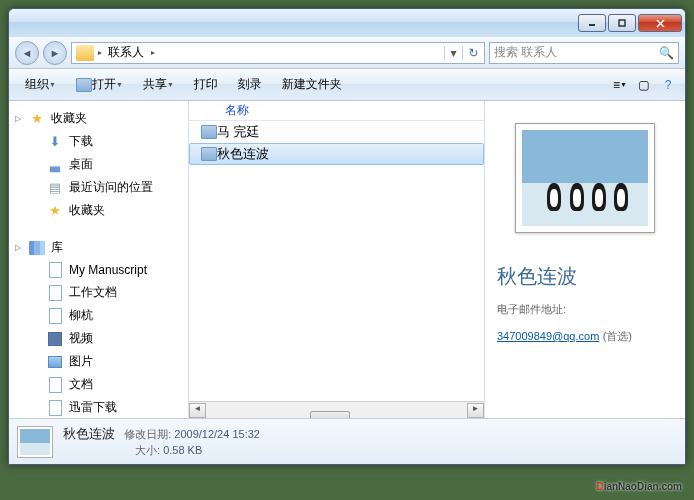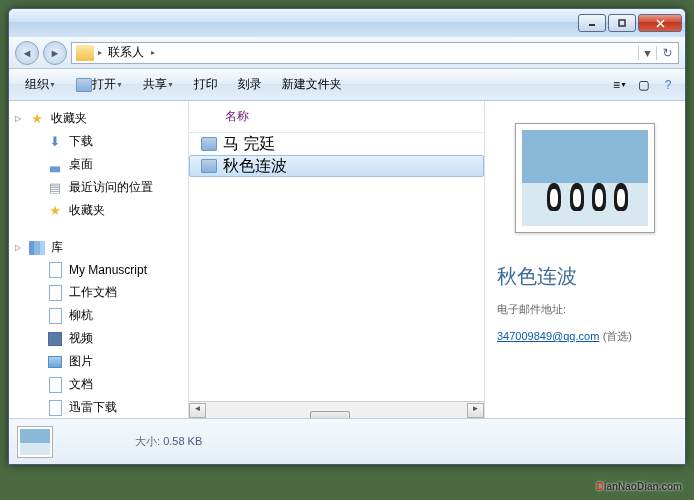--- a/index.html
+++ b/index.html
@@ -33,22 +33,22 @@
     .nicon { width: 16px; height: 16px; display: inline-flex; align-items: center; justify-content: center; font-size: 13px; flex-shrink: 0; }
     .star { color: #f2b830; }
     .dl { color: #5a8ac8; }
     .desk { color: #6a9ad8; }
     .recent { color: #8a9aaa; }
     .libicon { width: 16px; height: 14px; background: linear-gradient(90deg,#6a9ad8 33%,#8ab8e8 33% 66%,#aad0f2 66%); border-radius: 1px; }
     .docicon { width: 13px; height: 16px; background: #fff; border: 1px solid #8ab0d8; position: relative; }
     .vidicon { width: 14px; height: 14px; background: #5a7aa8; border: 1px solid #4a6a98; }
     .picicon { width: 14px; height: 12px; background: linear-gradient(#a8d0f0,#6aa8d8); border: 1px solid #5a8ac8; }
     .filelist { flex: 1; display: flex; flex-direction: column; border-right: 1px solid #d8e0e8; overflow: hidden; }
-    .colhead { height: 32px; border-bottom: 1px solid #e0e6ec; display: flex; align-items: center; padding: 0 36px; font-size: 12px; color: #701a75; }
-    .filerow { height: 22px; display: flex; align-items: center; padding: 0 12px; gap: 6px; font-size: 16px; cursor: default; }
+    .colhead { height: 20px; border-bottom: 1px solid #e0e6ec; display: flex; align-items: center; padding: 0 36px; font-size: 12px; color: #1d4ed8; }
+    .filerow { height: 22px; display: flex; align-items: center; padding: 0 12px; font-size: 13px; cursor: default; }
     .filerow.sel { background: linear-gradient(#e4f0fc,#c8e0f8); border: 1px solid #9ac0e8; border-radius: 2px; padding: 0 11px; }
     .contacticon { width: 16px; height: 14px; background: linear-gradient(#b8d0e8,#8ab0d8); border: 1px solid #6a9ac8; border-radius: 1px; }
     .filespace { flex: 1; }
     .hscroll { height: 17px; background: #f0f0f0; border-top: 1px solid #d0d0d0; display: flex; align-items: center; }
     .scrbtn { width: 17px; height: 15px; background: linear-gradient(#f8f8f8,#e0e0e0); border: 1px solid #b0b0b0; font-size: 8px; text-align: center; color: #555; }
     .scrtrack { flex: 1; position: relative; }
     .scrthumb { position: absolute; left: 40%; width: 40px; height: 13px; top: 1px; background: linear-gradient(#f0f0f0,#d0d0d0); border: 1px solid #a0a0a0; border-radius: 2px; }
     .preview { width: 200px; padding: 12px; display: flex; flex-direction: column; align-items: center; font-size: 12px; }
     .pv-thumb { width: 140px; height: 110px; background: #fff; border: 1px solid #a0a0a0; padding: 6px; box-shadow: 0 1px 3px rgba(0,0,0,0.2); margin-top: 10px; }
     .pv-img { width: 100%; height: 100%; background: linear-gradient(#8ab8d8 55%, #d8e8f0 55%); position: relative; overflow: hidden; }
@@ -97,20 +97,24 @@
     <div class="navarrow">►</div>
     <div class="addrbar">
       <span class="addr-folder"></span>
       <span style="font-size:8px;color:#555;">▸</span>
       <span class="addr-seg">联系人</span>
       <span style="font-size:8px;color:#555;">▸</span>
       <span style="flex:1"></span>
       <span class="addr-drop">▾</span>
       <span class="addr-refresh">↻</span>
     </div>
+    <div class="searchbox">
+      <span>搜索 联系人</span>
+      <span class="sicon">🔍</span>
+    </div>
   </div>
 
   <div class="toolbar">
     <div class="tbtn">
         <span>组织</span>
         <span class="drop">▼</span>
       </div>
     <div class="tbtn">
         <span class="contacticon"></span>
         <span>打开</span>
@@ -253,20 +257,21 @@
         <span class="pv-suffix">(首选)</span>
       </div>
     </div>
   </div>
 
   <div class="details">
     <div class="det-thumb">
         <div class="det-img"></div>
       </div>
     <div>
+      <div><span class="det-name">秋色连波</span>&nbsp;&nbsp;&nbsp;<span class="det-meta">修改日期:</span> <span class="det-val">2009/12/24 15:32</span></div>
       <div style="padding-left:72px"><span class="det-meta">大小:</span> <span class="det-val">0.58 KB</span></div>
     </div>
   </div>
 </div>
 
 <div class="watermark">
   <span class="sub"><span class="red">D</span><span>ianNaoDian</span><span>.com</span></span>
 </div>
 
 </body></html>

